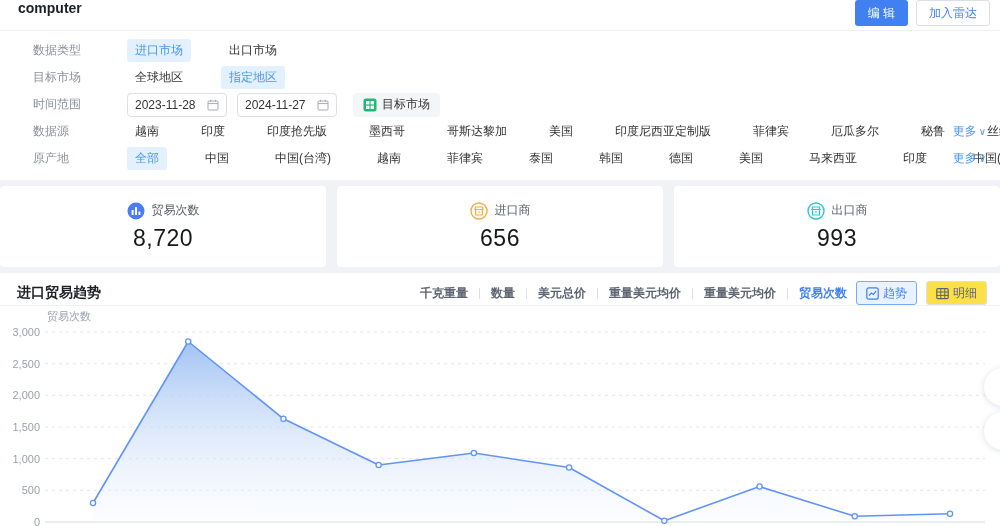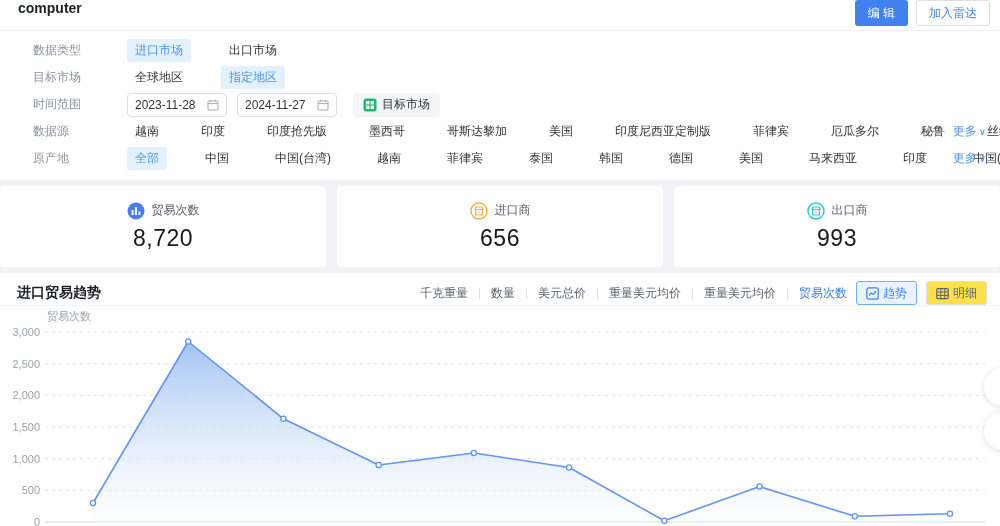--- a/index.html
+++ b/index.html
@@ -31,21 +31,21 @@
   
   .cards { display:flex; gap:11px; margin-top:6px; }
   .card { flex:1; background:#fff; border-radius:4px; height:81px; display:flex; flex-direction:column; align-items:center; justify-content:center; gap:5px; }
   .card .crow { display:flex; align-items:center; gap:7px; color:#596069; }
   .card .cvalue { font-size:23px; color:#16181b; letter-spacing:.5px; }
 
   
   .trend { background:#fff; margin-top:6px; height:268px; }
   .trend-head { display:flex; align-items:center; justify-content:space-between; height:33px; padding:8px 13px 0 17px; border-bottom:1px solid #f0f1f3; }
   .trend-title { font-size:14px; font-weight:700; color:#1c1f23; }
-  .metrics { display:flex; align-items:center; list-style:none; }
+  .metrics { display:flex; align-items:center; list-style:none;font-weight:bold; }
   .metrics li { display:flex; align-items:center; color:#5c6470; cursor:pointer; }
   .metrics li + li::before { content:""; width:1px; height:11px; background:#dcdfe3; margin:0 11px; }
   .metrics li.selected { color:#3e82f0; }
   .view-btn { display:flex; align-items:center; gap:4px; border:1px solid #dcdfe6; border-radius:3px; height:24px; padding:0 9px; margin-left:9px; background:#fde047; color:#5c6470; cursor:pointer; }
   .view-btn.active { background:#e8f3ff; border-color:#74aef5; color:#3e82f0; }
 
   .chart-wrap { position:relative; }
   svg text { font-family:"Liberation Sans","DejaVu Sans",sans-serif; }
 
   

